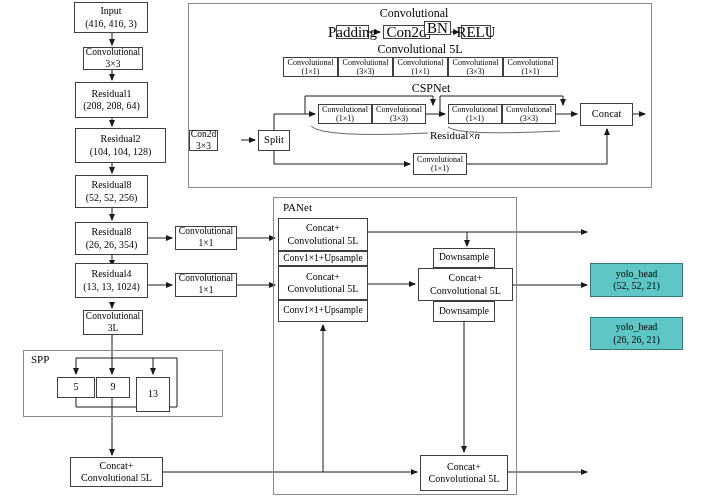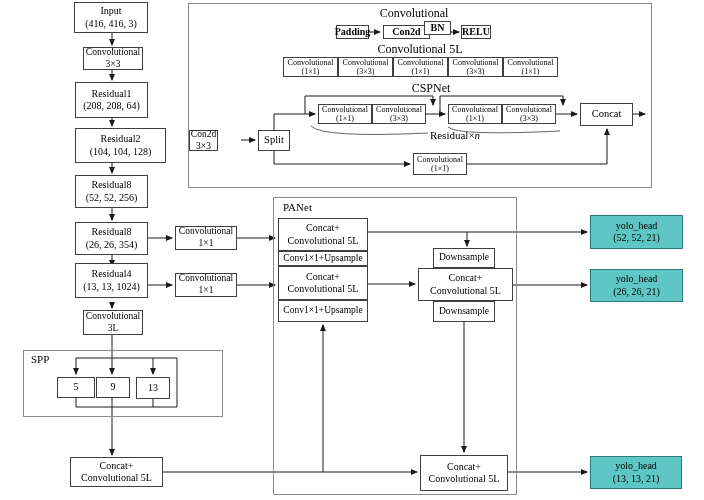--- a/index.html
+++ b/index.html
@@ -6,28 +6,28 @@
   #stage{position:relative;width:704px;height:500px;background:#ffffff;overflow:hidden;
          font-family:"Liberation Serif",serif;color:#000;}
   #wires{position:absolute;left:0;top:0;z-index:0;}
   .container{position:absolute;border:1px solid #8a8a8a;background:transparent;box-sizing:border-box;z-index:1;}
   .box{position:absolute;background:#fff;border:1px solid #3f3f3f;box-sizing:border-box;
        display:flex;flex-direction:column;align-items:center;justify-content:center;
        text-align:center;line-height:1.22;z-index:2;}
   .lbl{position:absolute;z-index:2;}
   .tc{text-align:center;}
   .f8{font-size:8px;line-height:1.15;}
-  .f9{font-size:10px;font-weight:bold;}
+  .f9{font-size:15px;}
   .f95{font-size:9.5px;}
   .f10{font-size:10px;}
   .f105{font-size:10.5px;}
   .f11{font-size:11px;}
   .f12{font-size:12px;}
   .it{font-style:italic;}
-  .teal{border-color:#2f7b79;}
+  .teal{border-color:#2f7b79;margin-top:48px;}
 </style>
 </head>
 <body>
 
 <div id="stage">
 
   <svg id="wires" width="704" height="500">
     <defs>
       <marker id="arw" markerWidth="9" markerHeight="8" refX="6" refY="3" orient="auto" markerUnits="userSpaceOnUse">
         <path d="M0,0 L7,3 L0,6 Z" fill="#1a1a1a"></path>
@@ -125,21 +125,21 @@
     <span>Concat+</span>
     <span>Convolutional 5L</span>
   </div>
 
   <div class="box f10" style="left:57px;top:377px;width:38px;height:21px">
     <span>5</span>
   </div>
   <div class="box f10" style="left:96px;top:377px;width:34px;height:21px">
     <span>9</span>
   </div>
-  <div class="box f10" style="left:136px;top:377px;width:34px;height:22px">
+  <div class="box f10" style="left:136px;top:377px;width:34px;height:35px">
     <span>13</span>
   </div>
 
   <div class="box f95" style="left:175px;top:226px;width:62px;height:24px">
     <span>Convolutional</span>
     <span>1×1</span>
   </div>
   <div class="box f95" style="left:175px;top:273px;width:62px;height:24px">
     <span>Convolutional</span>
     <span>1×1</span>

